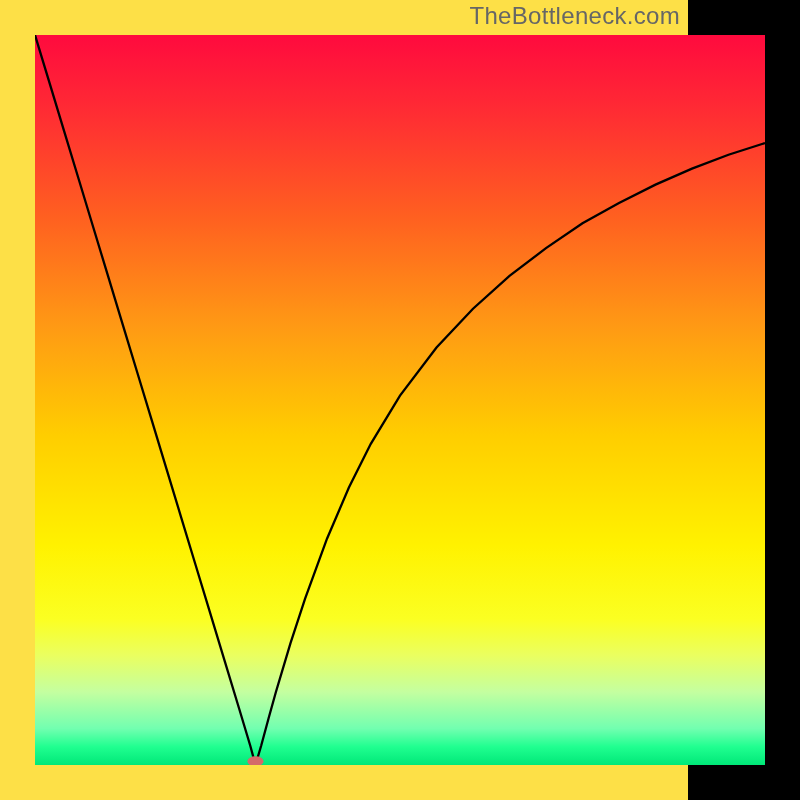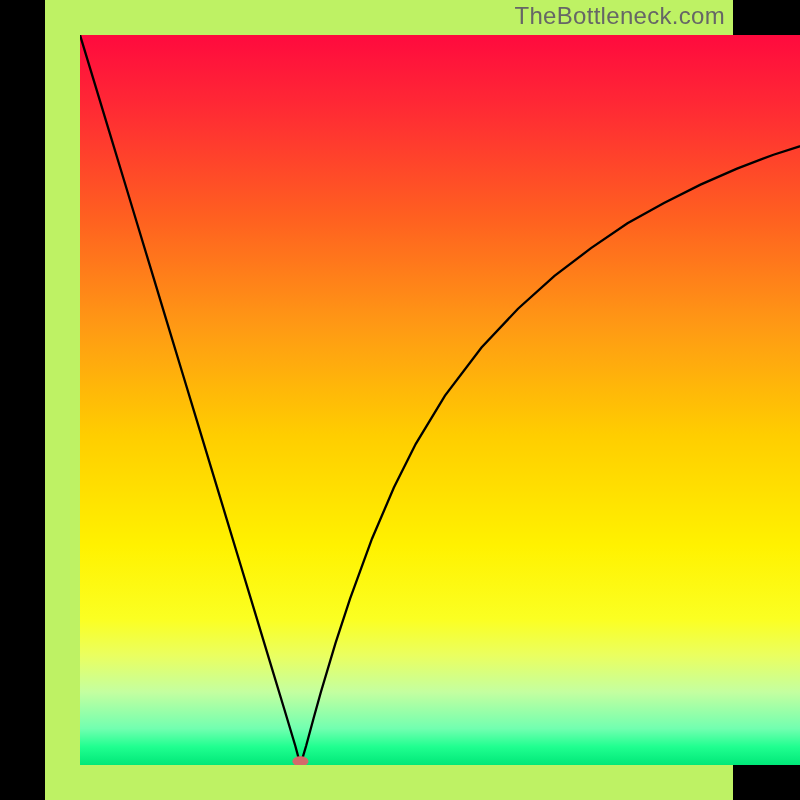--- a/index.html
+++ b/index.html
@@ -8,22 +8,21 @@
     width: 800px;
     height: 800px;
     overflow: hidden;
     background: #000;
     font-family: Arial, Helvetica, sans-serif;
   }
   .frame {
     position: relative;
     width: 688px;
     height: 800px;
-    background: #bef264;
-    margin-left: 45px;
+    background: #fde047;
   }
   .watermark {
     position: absolute;
     top: 2px;
     right: 8px;
     color: #666666;
     font-size: 24px;
     font-weight: 500;
     letter-spacing: 0.3px;
     z-index: 10;

